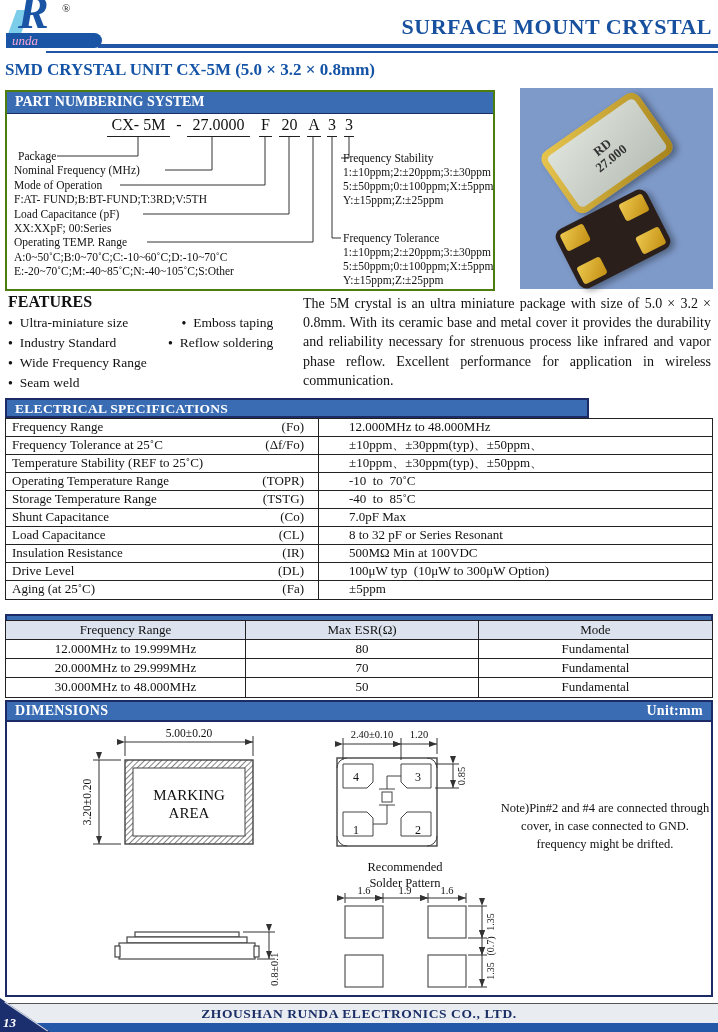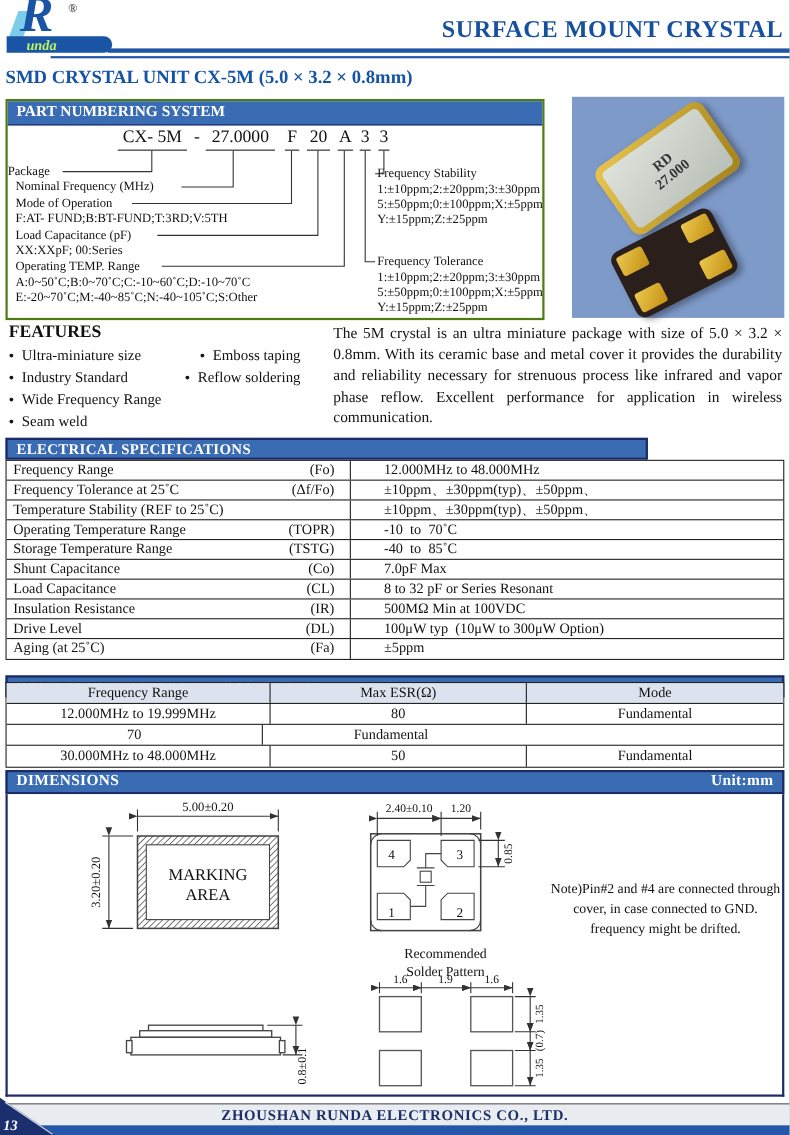--- a/index.html
+++ b/index.html
@@ -8,21 +8,21 @@
   .abs{position:absolute;}
   
   .hline1{left:98px;top:44px;width:620px;height:4px;background:#2156a6;}
   .hline2{left:46px;top:51px;width:672px;height:2px;background:#2156a6;}
   .htitle{right:6px;top:14px;font-size:22px;font-weight:600;color:#17509e;letter-spacing:.5px;}
   .logo{left:6px;top:0px;width:100px;height:52px;}
   .logo .lb{left:6px;top:10px;width:13px;height:26px;background:#7ccdea;transform:skewX(-20deg);}
   .logo .lr{left:12px;top:-10px;font-size:46px;font-weight:bold;font-style:italic;color:#1a55a5;line-height:1;}
   .logo .reg{left:56px;top:2px;font-size:11px;color:#222;}
   .logo .band{left:0px;top:33px;width:96px;height:15px;background:#1a55a5;border-radius:0 9px 9px 0;}
-  .logo .band span{position:absolute;left:18px;top:0px;color:#bef264;font-size:13px;font-weight:bold;font-style:italic;}
+  .logo .band span{position:absolute;left:6px;top:0px;color:#f9a8d4;font-size:13px;font-weight:normal;font-style:italic;}
   .ptitle{left:5px;top:60px;font-size:17px;font-weight:bold;color:#1453a5;}
   
   .secbar{background:#3a6cb4;border:2px solid #1c2b66;box-sizing:border-box;color:#fff;
           font-weight:bold;font-size:13.5px;padding:1px 8px;letter-spacing:.3px;}
   
   .pnsbox{left:5px;top:90px;width:490px;height:201px;border:2px solid #4d7c0f;box-sizing:border-box;background:#fff;}
   .pnshdr{height:22px;background:#3a6cb4;color:#fff;font-weight:bold;font-size:14px;
           padding:2px 8px;box-sizing:border-box;border-bottom:1px solid #1c2b66;}
   .pnsbody{position:relative;width:100%;height:177px;}
   .seg{position:absolute;top:2px;height:20px;font-size:16px;text-align:center;}
@@ -112,21 +112,21 @@
           <path d="M131,23 V42 H50"></path>
           <path d="M205,23 V56 H158"></path>
           <path d="M258,23 V71 H113"></path>
           <path d="M282,23 V100 H136"></path>
           <path d="M306,23 V128 H140"></path>
           <path d="M325,23 V124 H334"></path>
           <path d="M342,23 V44 H334"></path>
         </g>
       </svg>
 
-      <div class="plab" style="left:0;top:36px;">Package</div>
+      <div class="plab" style="left:11px;top:36px;">Package</div>
       <div class="plab" style="left:7px;top:50px;">Nominal Frequency (MHz)</div>
       <div class="plab" style="left:7px;top:65px;">Mode of Operation</div>
       <div class="plab" style="left:7px;top:79px;">F:AT- FUND;B:BT-FUND;T:3RD;V:5TH</div>
       <div class="plab" style="left:7px;top:94px;">Load Capacitance (pF)</div>
       <div class="plab" style="left:7px;top:108px;">XX:XXpF; 00:Series</div>
       <div class="plab" style="left:7px;top:122px;">Operating TEMP. Range</div>
       <div class="plab" style="left:7px;top:137px;">A:0~50˚C;B:0~70˚C;C:-10~60˚C;D:-10~70˚C</div>
       <div class="plab" style="left:7px;top:151px;">E:-20~70˚C;M:-40~85˚C;N:-40~105˚C;S:Other</div>
 
       <div class="plab" style="left:336px;top:38px;">Frequency Stability</div>
@@ -250,20 +250,21 @@
       <div class="rc1">Frequency Range</div>
       <div class="rc2">Max ESR(Ω)</div>
       <div class="rc3">Mode</div>
     </div>
     <div class="rrow">
       <div class="rc1">12.000MHz to 19.999MHz</div>
       <div class="rc2">80</div>
       <div class="rc3">Fundamental</div>
     </div>
     <div class="rrow">
+      <div class="rc1">20.000MHz to 29.999MHz</div>
       <div class="rc2">70</div>
       <div class="rc3">Fundamental</div>
     </div>
     <div class="rrow">
       <div class="rc1">30.000MHz to 48.000MHz</div>
       <div class="rc2">50</div>
       <div class="rc3">Fundamental</div>
     </div>
   </div>
 

